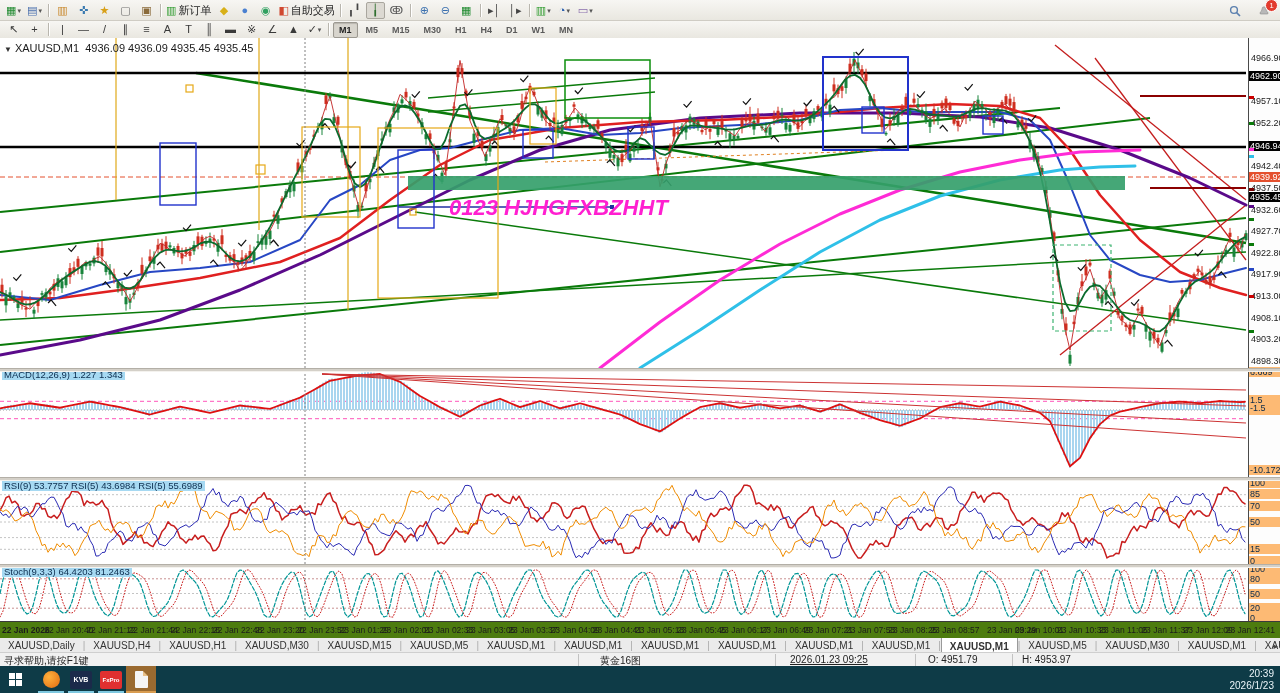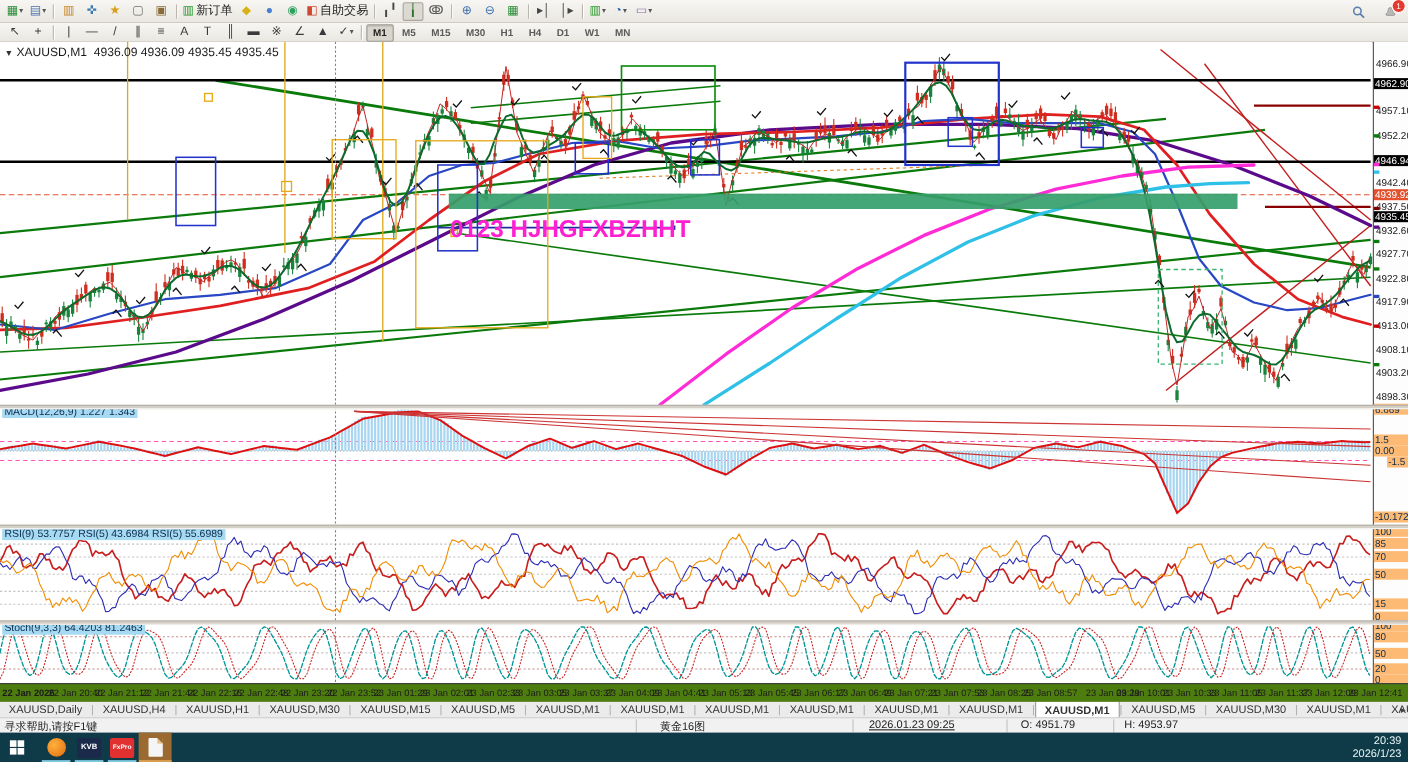--- a/index.html
+++ b/index.html
@@ -27,21 +27,21 @@
   #axis-col{position:absolute;left:1248px;top:38px;width:32px;height:583px;background:#fdfdfd;border-left:1px solid #4a4a4a;}
   .axl{position:absolute;left:2px;font-size:9px;color:#1a1a1a;white-space:nowrap;line-height:10px;}
   .axl.tagblack{left:0;right:0;background:#000;color:#fff;padding:0 1px;}
   .axl.tagred{left:0;right:0;background:#e4502e;color:#fff;padding:0 1px;}
   .axl.hl{left:0;right:0;background:#fdba74;color:#0a2a4a;padding:0 1px;}
   .axmark{position:absolute;left:0;width:5px;height:3px;}
   .divider{position:absolute;left:0;width:1280px;height:2px;background:#d4d0c8;border-top:1px solid #b3afa7;border-bottom:1px solid #f4f2ee;z-index:6;}
   #chart-title{position:absolute;left:4px;top:42px;font-size:11px;color:#1a1a1a;z-index:5;}
   #chart-title .tri{font-size:8px;color:#333;margin-right:3px;}
   .ind-chip{position:absolute;left:2px;background:#a6d9f2;color:#0c2d4e;font-size:9.5px;padding:0 2px;z-index:5;white-space:nowrap;}
-  #magenta-note{position:absolute;left:409px;top:195px;font-size:22px;font-weight:bold;color:#ff1fd0;letter-spacing:0px;z-index:4;white-space:nowrap;}
+  #magenta-note{position:absolute;left:449px;top:195px;font-size:22px;font-weight:bold;color:#ff1fd0;letter-spacing:0px;z-index:4;white-space:nowrap;font-style:italic;}
   
   #time-axis{position:absolute;left:0;top:621px;width:1280px;height:16px;background:#4d7c0f;border-top:1px solid #3a3a3a;z-index:6;}
   .tlab{position:absolute;top:3px;font-size:8.5px;color:#1c1c1c;white-space:nowrap;}
   .tlab.first{font-weight:bold;}
   
   #tabs{position:absolute;left:0;top:637px;width:1280px;height:15px;background:#ebebeb;border-top:1px solid #c9c9c9;
         display:flex;align-items:center;font-size:10px;color:#333;overflow:hidden;}
   .tab{padding:0 8px;height:29px;display:flex;align-items:center;white-space:nowrap;}
   .tab.active{background:#fff;border:1px solid #9a9a9a;border-bottom:none;font-weight:bold;}
   .tabsep{color:#aaa;}
@@ -1401,21 +1401,21 @@
       <span class="axl " style="top: 274.72px;">4908.10</span>
       <span class="axl " style="top: 296.363px;">4903.20</span>
       <span class="axl " style="top: 318.006px;">4898.30</span>
       <span class="axl tagblack" style="top: 32.668px;">4962.90</span>
       <span class="axl tagblack" style="top: 103.163px;">4946.94</span>
       <span class="axl tagblack" style="top: 153.915px;">4935.45</span>
       <span class="axl tagred" style="top: 134.171px;">4939.92</span>
       <span class="axl hl" style="top: 329px;">6.669</span>
       <span class="axl hl" style="top: 357px;">1.5</span>
       <span class="axl hl" style="top: 367px;">0.00</span>
-      <span class="axl hl" style="top: 377px; margin-left: 12px;">-1.5</span>
+      <span class="axl hl" style="top: 365px;">-1.5</span>
       <span class="axl hl" style="top: 427px;">-10.172</span>
       <span class="axl hl" style="top: 440px;">100</span>
       <span class="axl hl" style="top: 451px;">85</span>
       <span class="axl hl" style="top: 463px;">70</span>
       <span class="axl hl" style="top: 479px;">50</span>
       <span class="axl hl" style="top: 524px; margin-left: 27px;">30</span>
       <span class="axl hl" style="top: 506px;">15</span>
       <span class="axl hl" style="top: 518px;">0</span>
       <span class="axl hl" style="top: 526px;">100</span>
       <span class="axl hl" style="top: 536px;">80</span>

